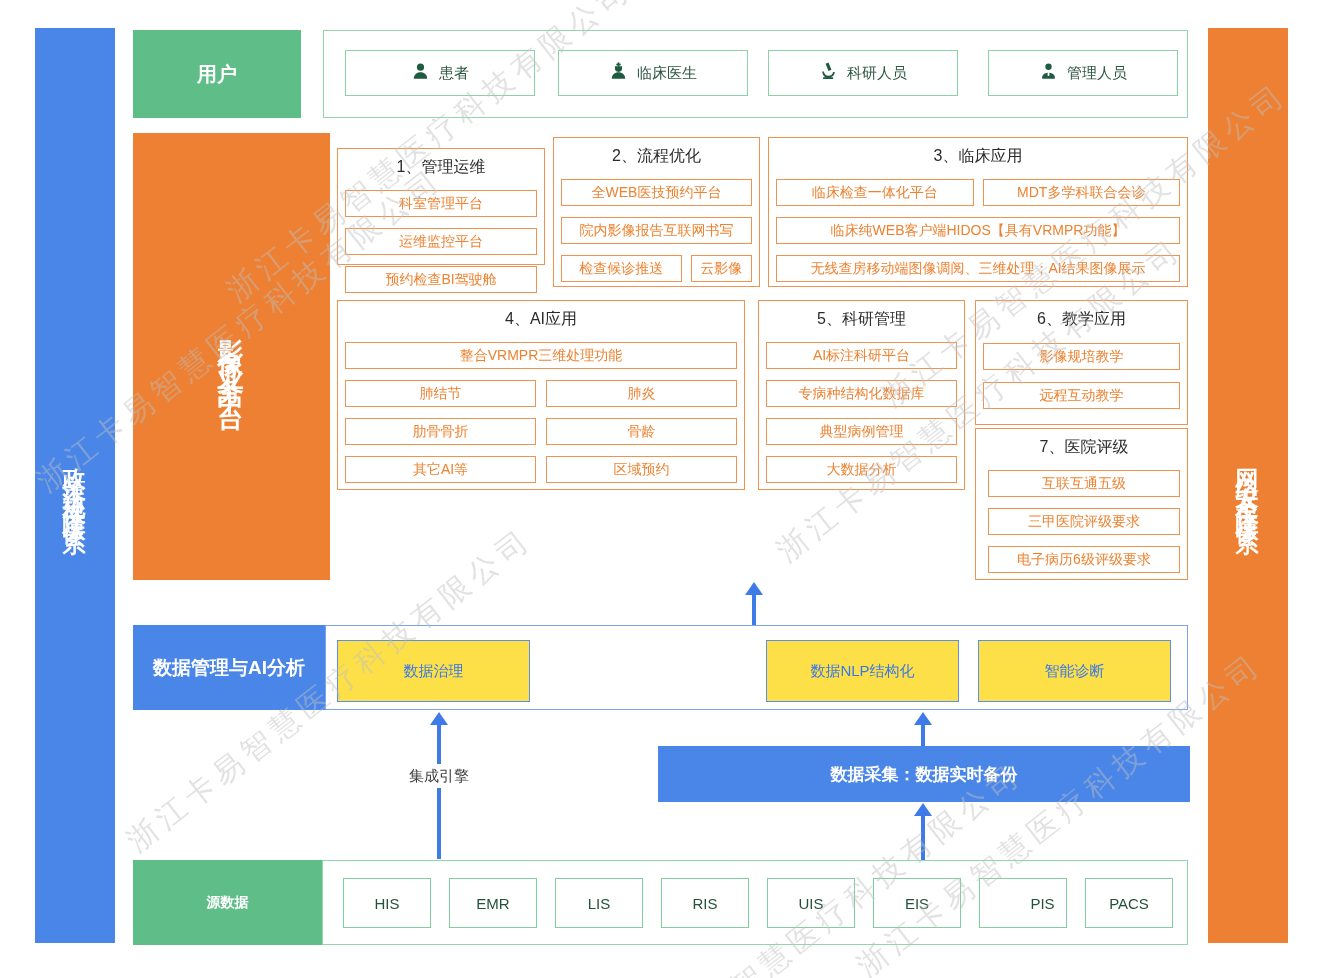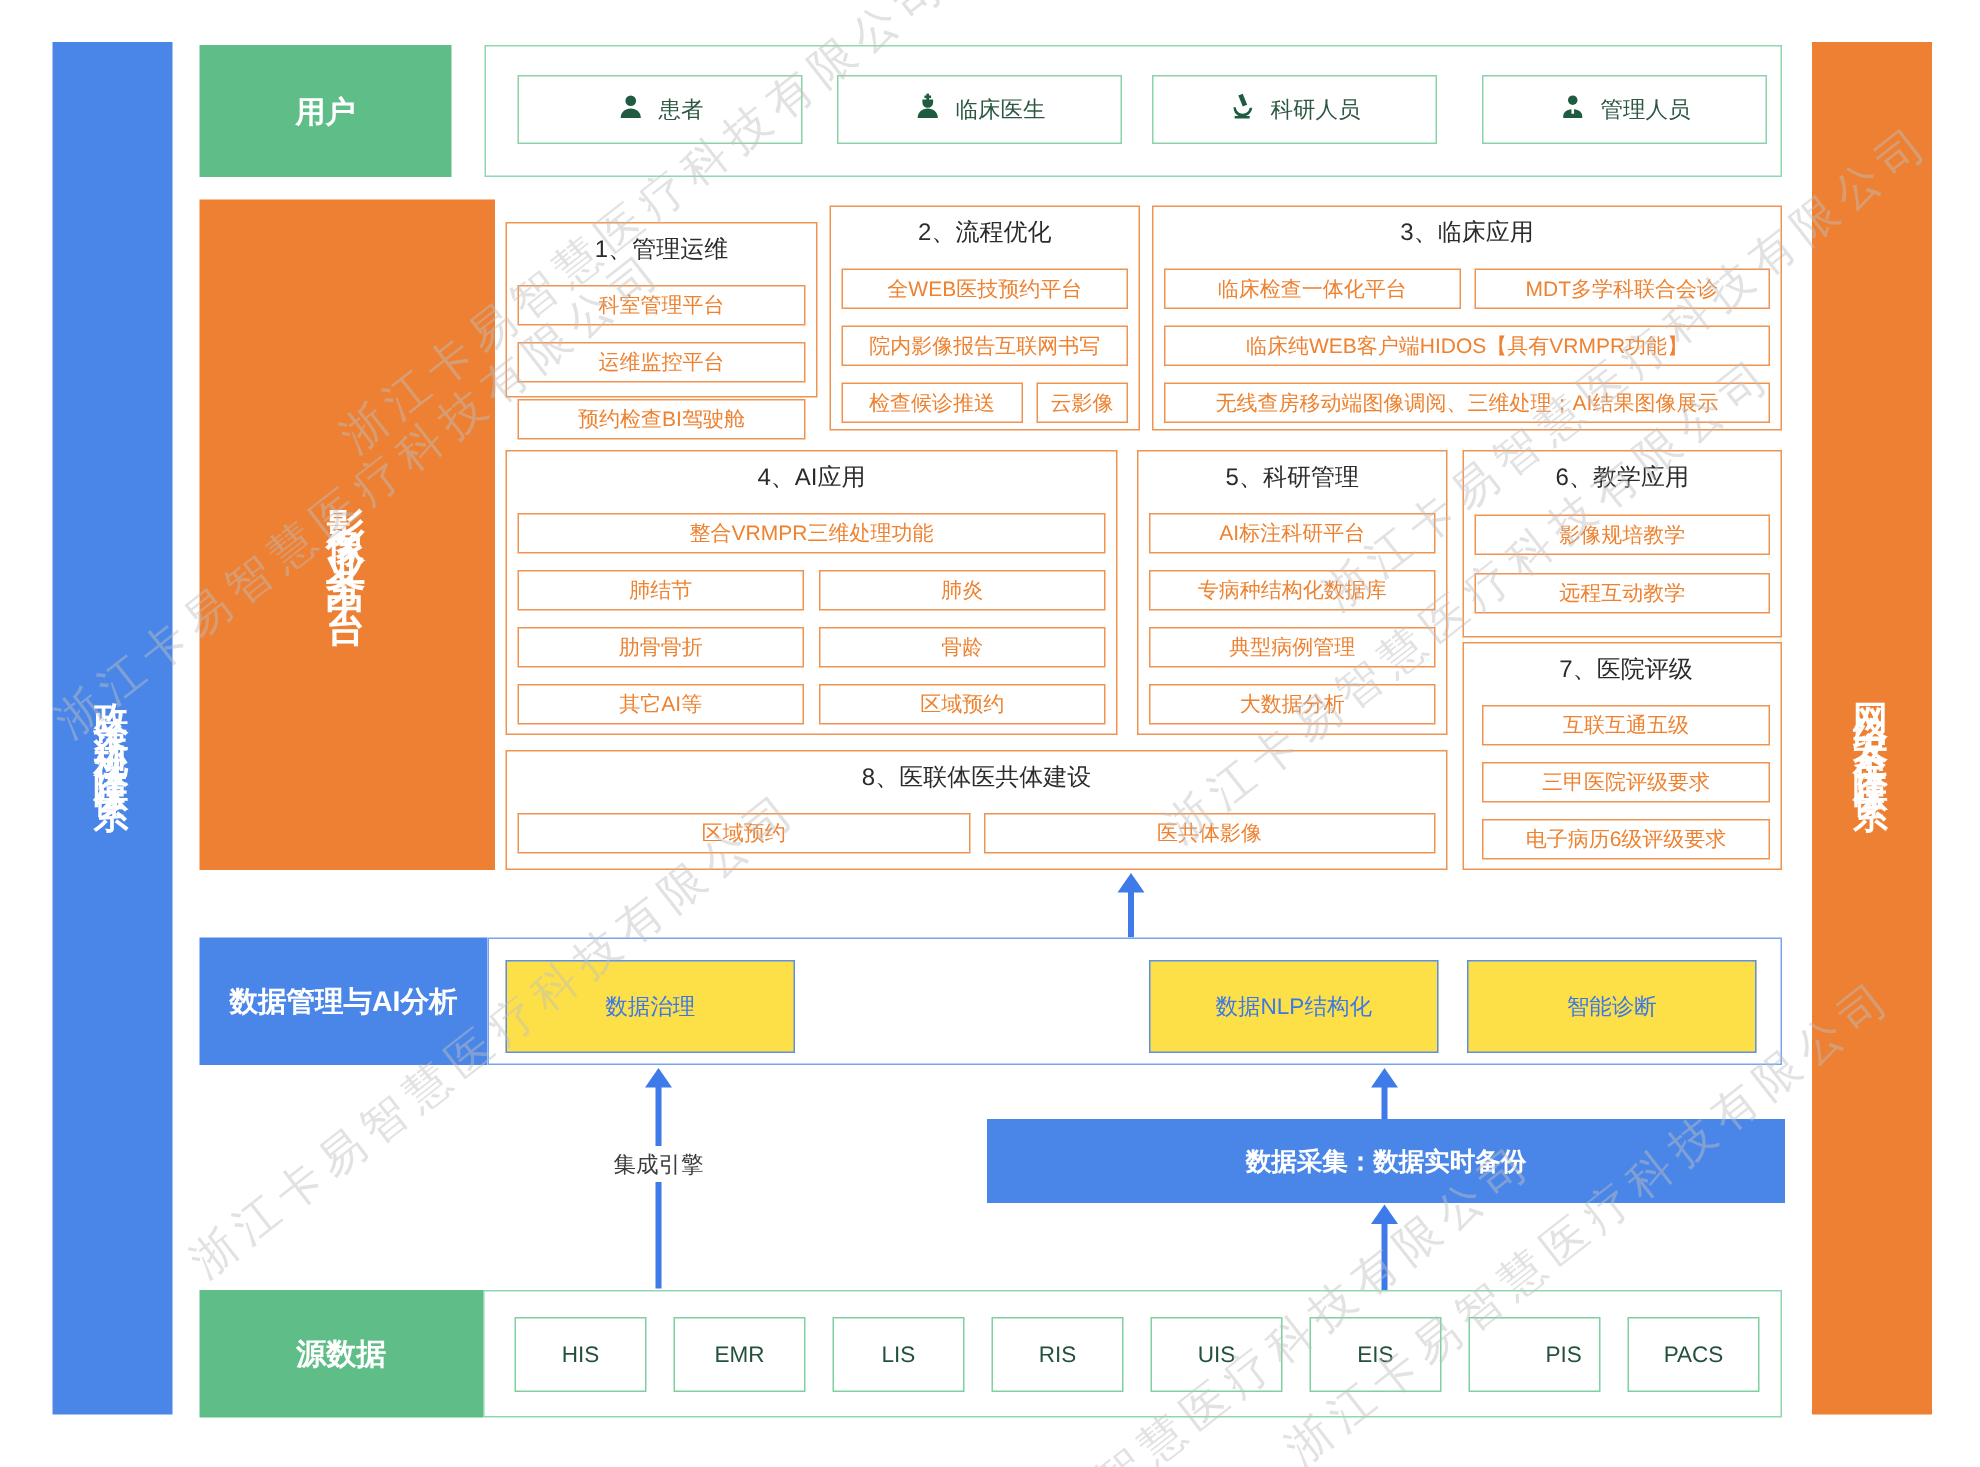--- a/index.html
+++ b/index.html
@@ -192,48 +192,41 @@
     <div class="item">远程互动教学</div>
   </div>
 
   <div class="section" style="left:975px; top:428px; width:213px; height:152px;padding-left:12px;">
     <div class="sec-title">7、医院评级</div>
     <div class="item">互联互通五级</div>
     <div class="item">三甲医院评级要求</div>
     <div class="item">电子病历6级评级要求</div>
   </div>
 
-  <div class="section" style="left:337px; top:500px; width:628px; height:80px;">
-    <div class="sec-title">8、医联体医共体建设</div>
-    <div class="hrow">
-      <div class="item">区域预约</div>
-      <div class="item">医共体影像</div>
-    </div>
-  </div>
 
   <div class="arrow-head" style="left:745px; top:582px;"></div>
   <div class="arrow-line" style="left:752px; top:594px; height:31px;"></div>
 
   <div class="row-label blue-bg" style="left:133px; top:625px; width:192px; height:85px; font-size:19px;">数据管理与AI分析</div>
   <div class="outer outer-blue" style="left:325px; top:625px; width:863px; height:85px;"></div>
   <div class="blue-item" style="left:337px;">数据治理</div>
   <div class="blue-item" style="left:766px;">数据NLP结构化</div>
   <div class="blue-item" style="left:978px;">智能诊断</div>
 
   <div class="arrow-head" style="left:430px; top:712px;"></div>
   <div class="arrow-line" style="left:437px; top:723px; height:136px;"></div>
   <div class="engine-label">集成引擎</div>
 
   <div class="arrow-head" style="left:914px; top:712px;"></div>
   <div class="arrow-line" style="left:921px; top:723px; height:23px;"></div>
   <div class="collect-bar">数据采集：数据实时备份</div>
   <div class="arrow-head" style="left:914px; top:803px;"></div>
   <div class="arrow-line" style="left:921px; top:814px; height:46px;"></div>
 
-  <div class="row-label green-bg" style="left:133px; top:860px; width:189px; height:85px; font-size:20px;">源数据</div>
+  <div class="row-label green-bg" style="left:133px; top:860px; width:189px; height:85px; font-size:14px;">源数据</div>
   <div class="outer outer-green" style="left:322px; top:860px; width:866px; height:85px;"></div>
   <div class="src-box" style="left:343px;">HIS</div>
   <div class="src-box" style="left:449px;">EMR</div>
   <div class="src-box" style="left:555px;">LIS</div>
   <div class="src-box" style="left:661px;">RIS</div>
   <div class="src-box" style="left:767px;">UIS</div>
   <div class="src-box" style="left:873px;">EIS</div>
   <div class="src-box" style="left:979px;padding-left:39px;">PIS</div>
   <div class="src-box" style="left:1085px;">PACS</div>
 

